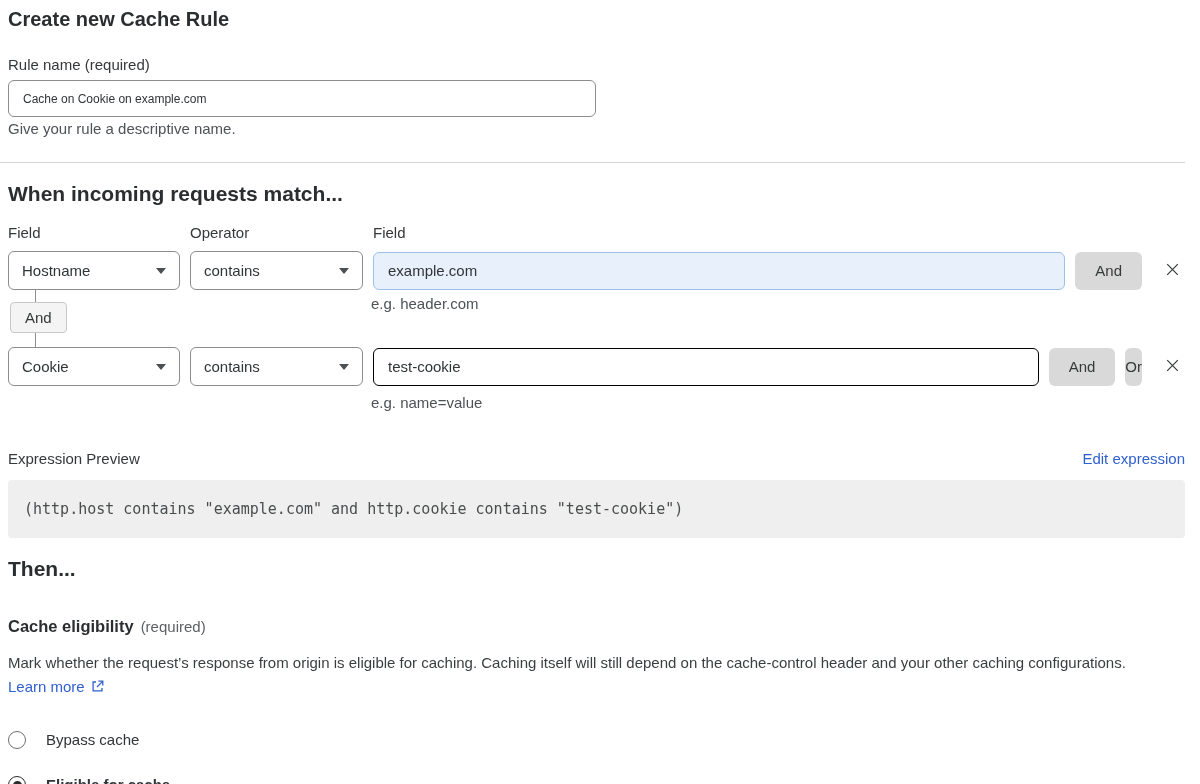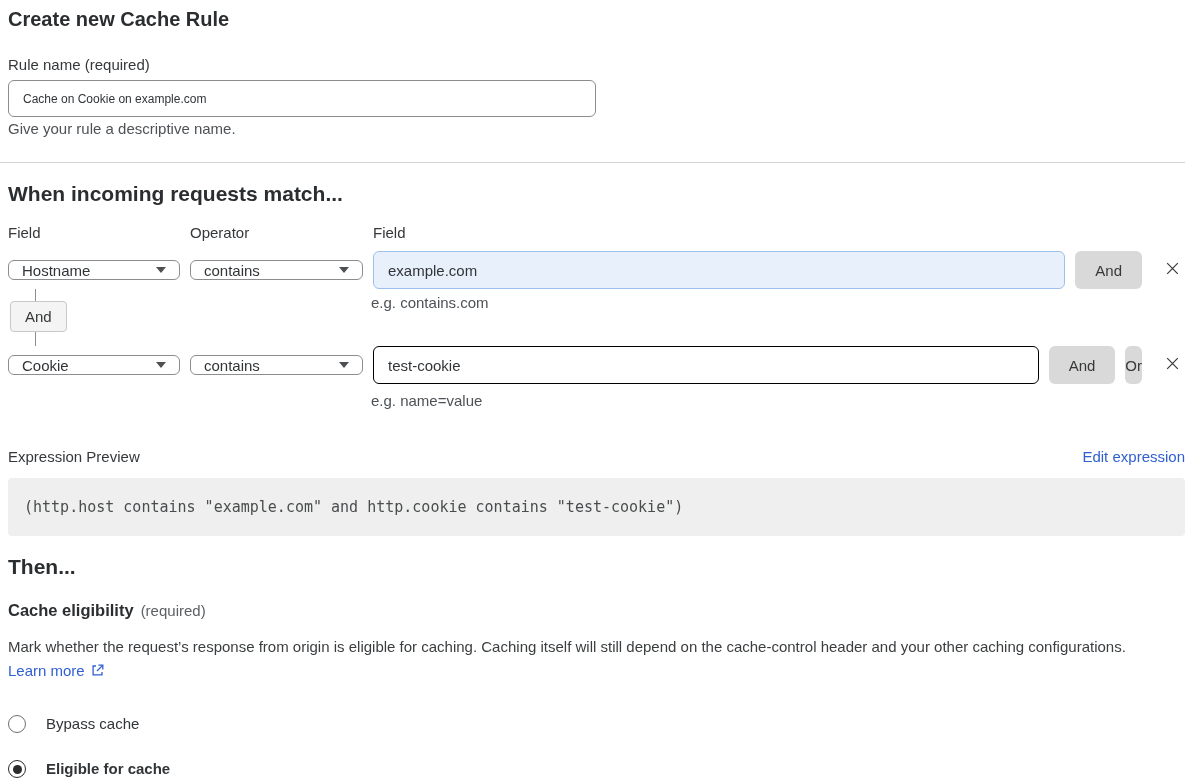--- a/index.html
+++ b/index.html
@@ -26,21 +26,21 @@
 
   h2.section-heading { margin-top: 20px; font-size: 21px; line-height: 22px; font-weight: 700; color: #2b2e30; }
 
   .cols-row { display: flex; gap: 10px; margin-top: 18px; line-height: 20px; color: #35383b; }
   .col-field { width: 172px; }
   .col-operator { width: 173px; }
   .col-value { flex: 1; }
 
   .cond-row { display: flex; gap: 10px; margin-top: 8px; align-items: center; }
   .select-box {
-    width: 172px; height: 20px; border: 1px solid #8d8d8d; border-radius: 6px;
+    width: 172px; height: 39px; border: 1px solid #8d8d8d; border-radius: 6px;
     background: #fff; display: flex; align-items: center; justify-content: space-between;
     padding: 0 13px; cursor: pointer; color: #313538; gap: 32px;
   }
   .select-box.operator { width: 173px; }
   .caret {
     width: 0; height: 0; border-left: 5px solid transparent;
     border-right: 5px solid transparent; border-top: 6px solid #4d5053;
   }
   .value-input {
     flex: 1; height: 38px; border: 1px solid #000000; border-radius: 6px;
@@ -76,21 +76,21 @@
   .expr-label { color: #35383b; }
   a.link { color: #3060d0; cursor: pointer; }
   .code-block {
     margin-top: 11px; background: #efefef; border-radius: 4px; padding: 20px 16px;
     font-family: "DejaVu Sans Mono", "Liberation Mono", monospace;
     font-size: 15px; line-height: 18px; color: #4a4d4e; white-space: pre;
   }
 
   .then-heading { margin-top: 27px; }
 
-  .elig-heading { margin-top: 22px; line-height: 20px; }
+  .elig-heading { margin-top: 36px; line-height: 20px; }
   .elig-title { font-size: 16.5px; font-weight: 700; color: #2b2e30; }
   .elig-required { margin-left: 7px; font-size: 15px; color: #5e6164; }
 
   .elig-desc { margin-top: 14px; line-height: 24px; color: #3b3e40; max-width: 1160px; }
   .learn-more-wrap { white-space: nowrap; }
   .ext-icon { display: inline-block; vertical-align: -2px; margin-left: 5px; }
 
   .radio-row { display: flex; align-items: center; gap: 20px; cursor: pointer; }
   .radio-row.first { margin-top: 29px; }
   .radio-row.second { margin-top: 25px; }
@@ -141,21 +141,21 @@
             <path d="M3.2 3.2l10.6 10.6M13.8 3.2L3.2 13.8" stroke="#36393a" stroke-width="1.2" fill="none"></path>
           </svg>
       </span>
     </button>
   </div>
 
   <div class="connector-band">
     <div class="connector-line top"></div>
     <button class="connector-chip">And</button>
     <div class="connector-line bottom"></div>
-    <div class="hint-in-band">e.g. contains.com</div>
+    <div class="hint-in-band">e.g. header.com</div>
   </div>
 
   <div class="cond-row" style="margin-top:0">
     <div class="select-box">
       <span>Cookie</span>
       <span class="caret"></span>
     </div>
     <div class="select-box operator">
       <span>contains</span>
       <span class="caret"></span>

